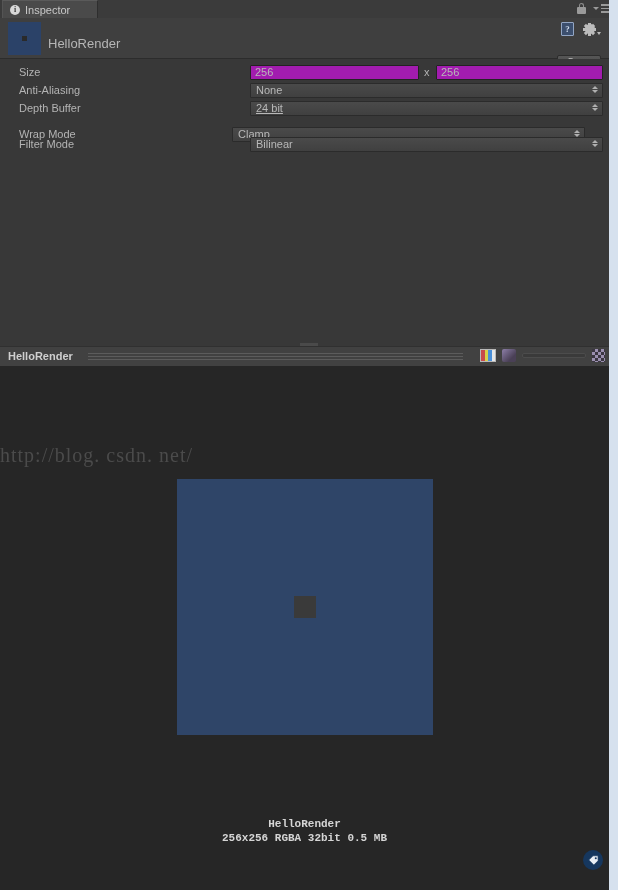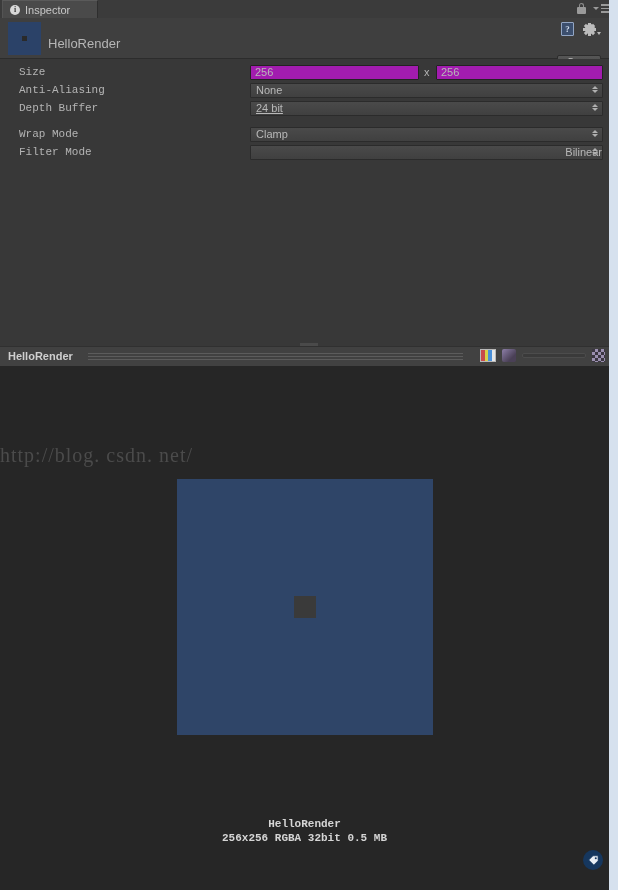--- a/index.html
+++ b/index.html
@@ -149,21 +149,20 @@
   }
   .row {
     position: absolute; left: 0;
     width: 609px; height: 18px;
     display: flex; align-items: center;
   }
   .lbl {
     position: absolute; left: 19px;
     font-size: 11px; color: #b4b4b4;
     white-space: nowrap;
-    font-family: Liberation Mono, monospace;
   }
   .field {
     position: absolute;
     height: 15px;
     background: #a21caf;
     border: 1px solid #232323;
     border-radius: 1px;
     box-sizing: border-box;
     color: #b8b8b8; font-size: 11px;
     line-height: 13px;
@@ -380,30 +379,30 @@
         <span>24 bit</span>
         <span class="dd-arrows">
             <span class="up"></span>
             <span class="dn"></span>
           </span>
       </div>
     </div>
 
     <div class="row" style="top:66px;">
       <div class="lbl">Wrap Mode</div>
-      <div class="dropdown" style="left:250px; width:353px;">
+      <div class="dropdown" style="left:232px; width:353px;">
         <span>Clamp</span>
         <span class="dd-arrows">
             <span class="up"></span>
             <span class="dn"></span>
           </span>
       </div>
     </div>
 
-    <div class="row" style="top:84px;text-align:right;">
+    <div class="row" style="top:76px;">
       <div class="lbl">Filter Mode</div>
       <div class="dropdown" style="left:250px; width:353px;">
         <span>Bilinear</span>
         <span class="dd-arrows">
             <span class="up"></span>
             <span class="dn"></span>
           </span>
       </div>
     </div>
 

